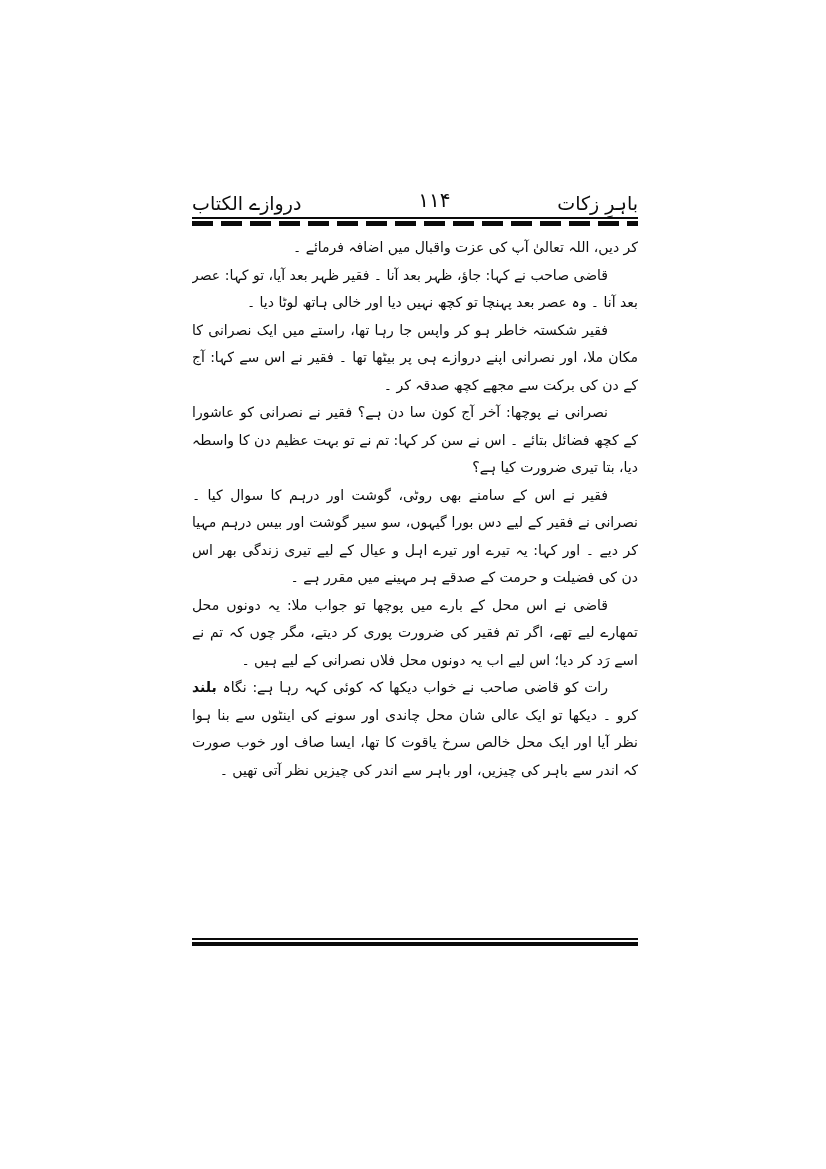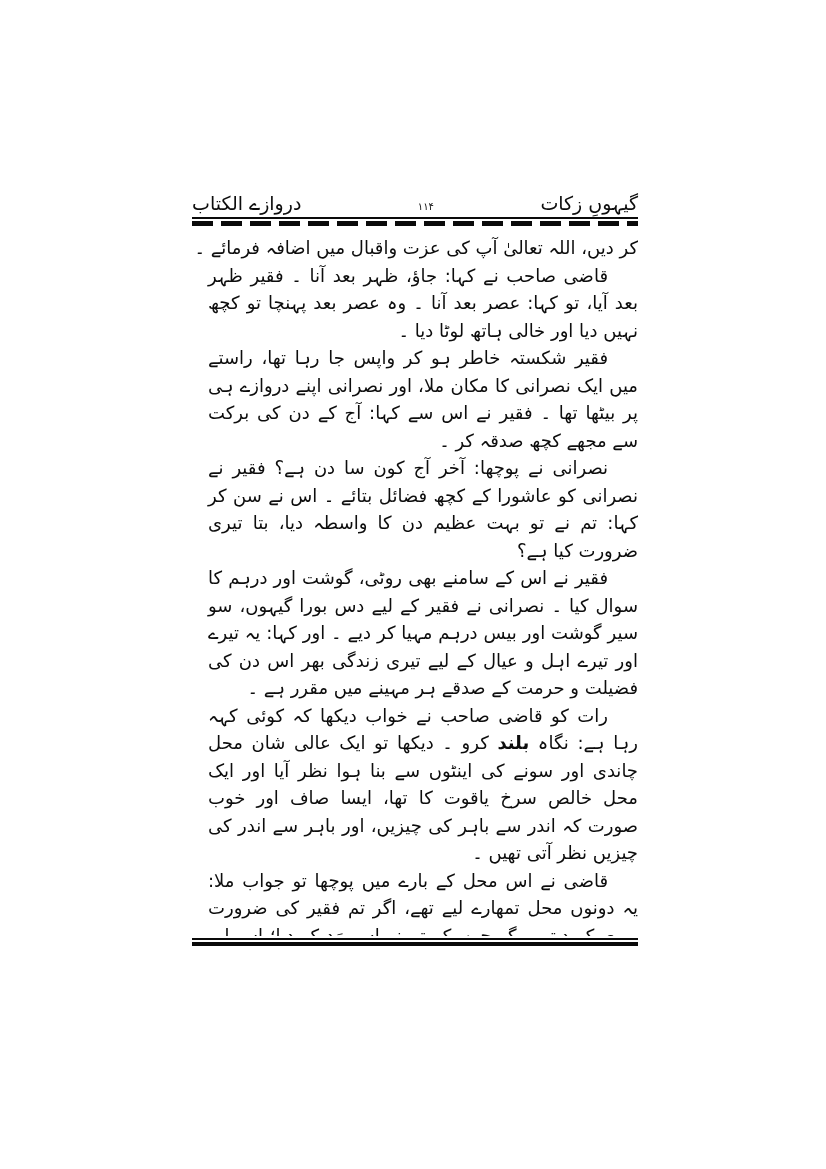--- a/index.html
+++ b/index.html
@@ -19,66 +19,66 @@
   }
   .page-header {
     display: flex;
     justify-content: space-between;
     align-items: flex-end;
     height: 31px;
     font-size: 19px;
     white-space: nowrap;
   }
   .header-title { letter-spacing: 0; }
-  .header-pagenum { font-size: 10px; padding-bottom: 2px; margin-left: 10px; }
+  .header-pagenum { font-size: 20px; padding-bottom: 2px; margin-left: 10px; }
   .sep { margin-top: 3px; }
   .sep-line   { height: 2px; background: #0a0a0a; }
   .sep-dashes {
     height: 5px; margin-top: 2px;
     background: repeating-linear-gradient(90deg, #0a0a0a 0 21px, transparent 21px 29px);
   }
   .body-text {
     margin-top: 8px;
     height: 702px;
     overflow: hidden;
-    font-size: 18px;
+    font-size: 14px;
     line-height: 27.5px;
     text-align: justify;
   }
   .para { margin: 0; }
-  .para.indent { text-indent: 30px; margin-left: 16px; }
+  .para.indent { text-indent: 30px; }
   .bold { font-weight: bold; }
   .footer-rule { margin-top: 2px; }
   .fr-thin  { height: 1.5px; background: #0a0a0a; }
   .fr-thick { height: 4.5px; background: #0a0a0a; margin-top: 2px; }
 </style>
 </head>
 <body>
 
 <div class="content">
 
   <header class="page-header">
-    <span class="header-title">گیہوںِ زکات</span>
+    <span class="header-title">باہرِ زکات</span>
     <span class="header-pagenum">۱۱۴</span>
     <span class="header-title">دروازے الکتاب</span>
   </header>
 
   <div class="sep">
     <div class="sep-line"></div>
     <div class="sep-dashes"></div>
   </div>
 
   <main class="body-text" id="paras">
       <p class="para"><span>کر دیں، اللہ تعالیٰ آپ کی عزت واقبال میں اضافہ فرمائے ۔</span></p>
       <p class="para indent"><span>قاضی صاحب نے کہا: جاؤ، ظہر بعد آنا ۔ فقیر ظہر بعد آیا، تو کہا: عصر بعد آنا ۔ وہ عصر بعد پہنچا تو کچھ نہیں دیا اور خالی ہاتھ لوٹا دیا ۔</span></p>
       <p class="para indent"><span>فقیر شکستہ خاطر ہو کر واپس جا رہا تھا، راستے میں ایک نصرانی کا مکان ملا، اور نصرانی اپنے دروازے ہی پر بیٹھا تھا ۔ فقیر نے اس سے کہا: آج کے دن کی برکت سے مجھے کچھ صدقہ کر ۔</span></p>
       <p class="para indent"><span>نصرانی نے پوچھا: آخر آج کون سا دن ہے؟ فقیر نے نصرانی کو عاشورا کے کچھ فضائل بتائے ۔ اس نے سن کر کہا: تم نے تو بہت عظیم دن کا واسطہ دیا، بتا تیری ضرورت کیا ہے؟</span></p>
       <p class="para indent"><span>فقیر نے اس کے سامنے بھی روٹی، گوشت اور درہم کا سوال کیا ۔ نصرانی نے فقیر کے لیے دس بورا گیہوں، سو سیر گوشت اور بیس درہم مہیا کر دیے ۔ اور کہا: یہ تیرے اور تیرے اہل و عیال کے لیے تیری زندگی بھر اس دن کی فضیلت و حرمت کے صدقے ہر مہینے میں مقرر ہے ۔</span></p>
+      <p class="para indent"><span>قاضی نے اس محل کے بارے میں پوچھا تو جواب ملا: یہ دونوں محل تمھارے لیے تھے، اگر تم فقیر کی ضرورت پوری کر دیتے، مگر چوں کہ تم نے اسے رَد کر دیا؛ اس لیے اب یہ دونوں محل فلاں نصرانی کے لیے ہیں ۔</span></p>
       <p class="para indent"><span>رات کو قاضی صاحب نے خواب دیکھا کہ کوئی کہہ رہا ہے: نگاہ </span><span class="bold">بلند</span><span> کرو ۔ دیکھا تو ایک عالی شان محل چاندی اور سونے کی اینٹوں سے بنا ہوا نظر آیا اور ایک محل خالص سرخ یاقوت کا تھا، ایسا صاف اور خوب صورت کہ اندر سے باہر کی چیزیں، اور باہر سے اندر کی چیزیں نظر آتی تھیں ۔</span></p>
-      <p class="para indent"><span>قاضی نے اس محل کے بارے میں پوچھا تو جواب ملا: یہ دونوں محل تمھارے لیے تھے، اگر تم فقیر کی ضرورت پوری کر دیتے، مگر چوں کہ تم نے اسے رَد کر دیا؛ اس لیے اب یہ دونوں محل فلاں نصرانی کے لیے ہیں ۔</span></p>
     </main>
 
   <div class="footer-rule">
     <div class="fr-thin"></div>
     <div class="fr-thick"></div>
   </div>
 
 </div>
 
 </body></html>

